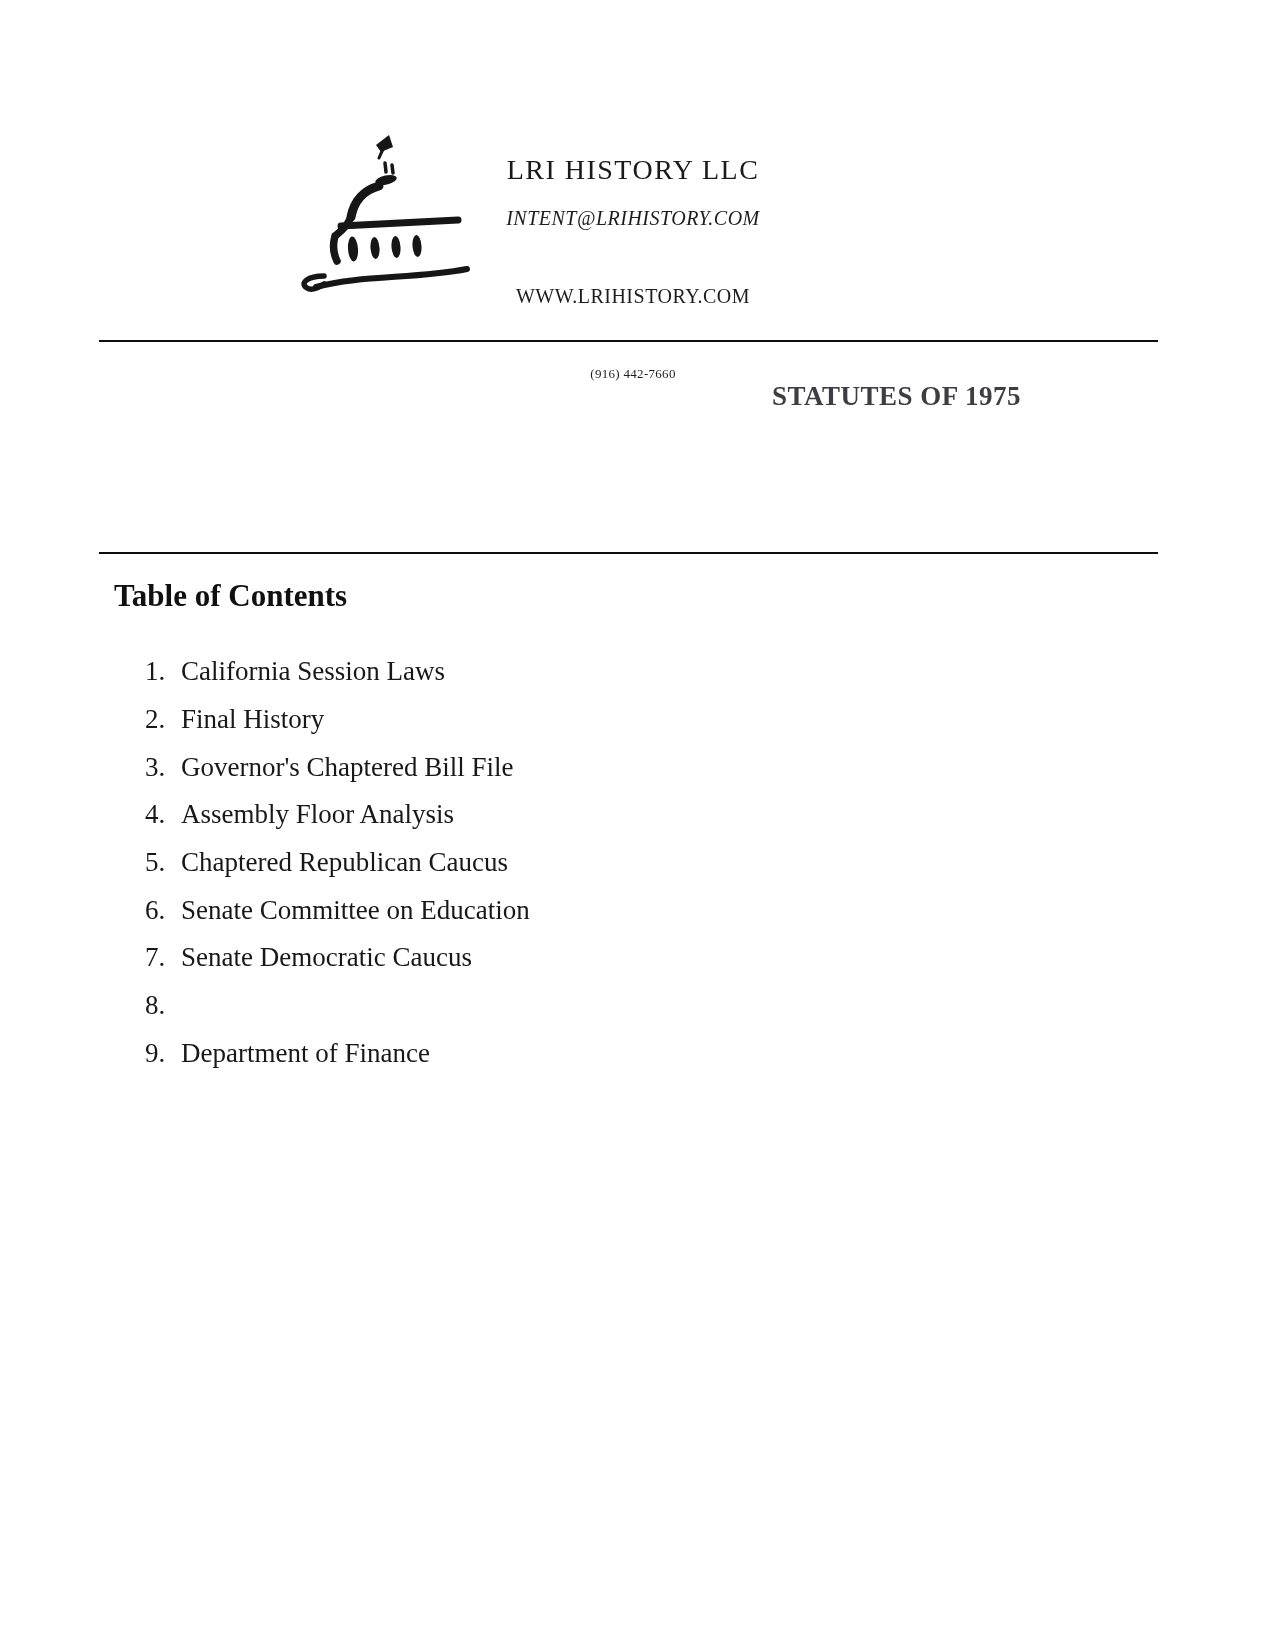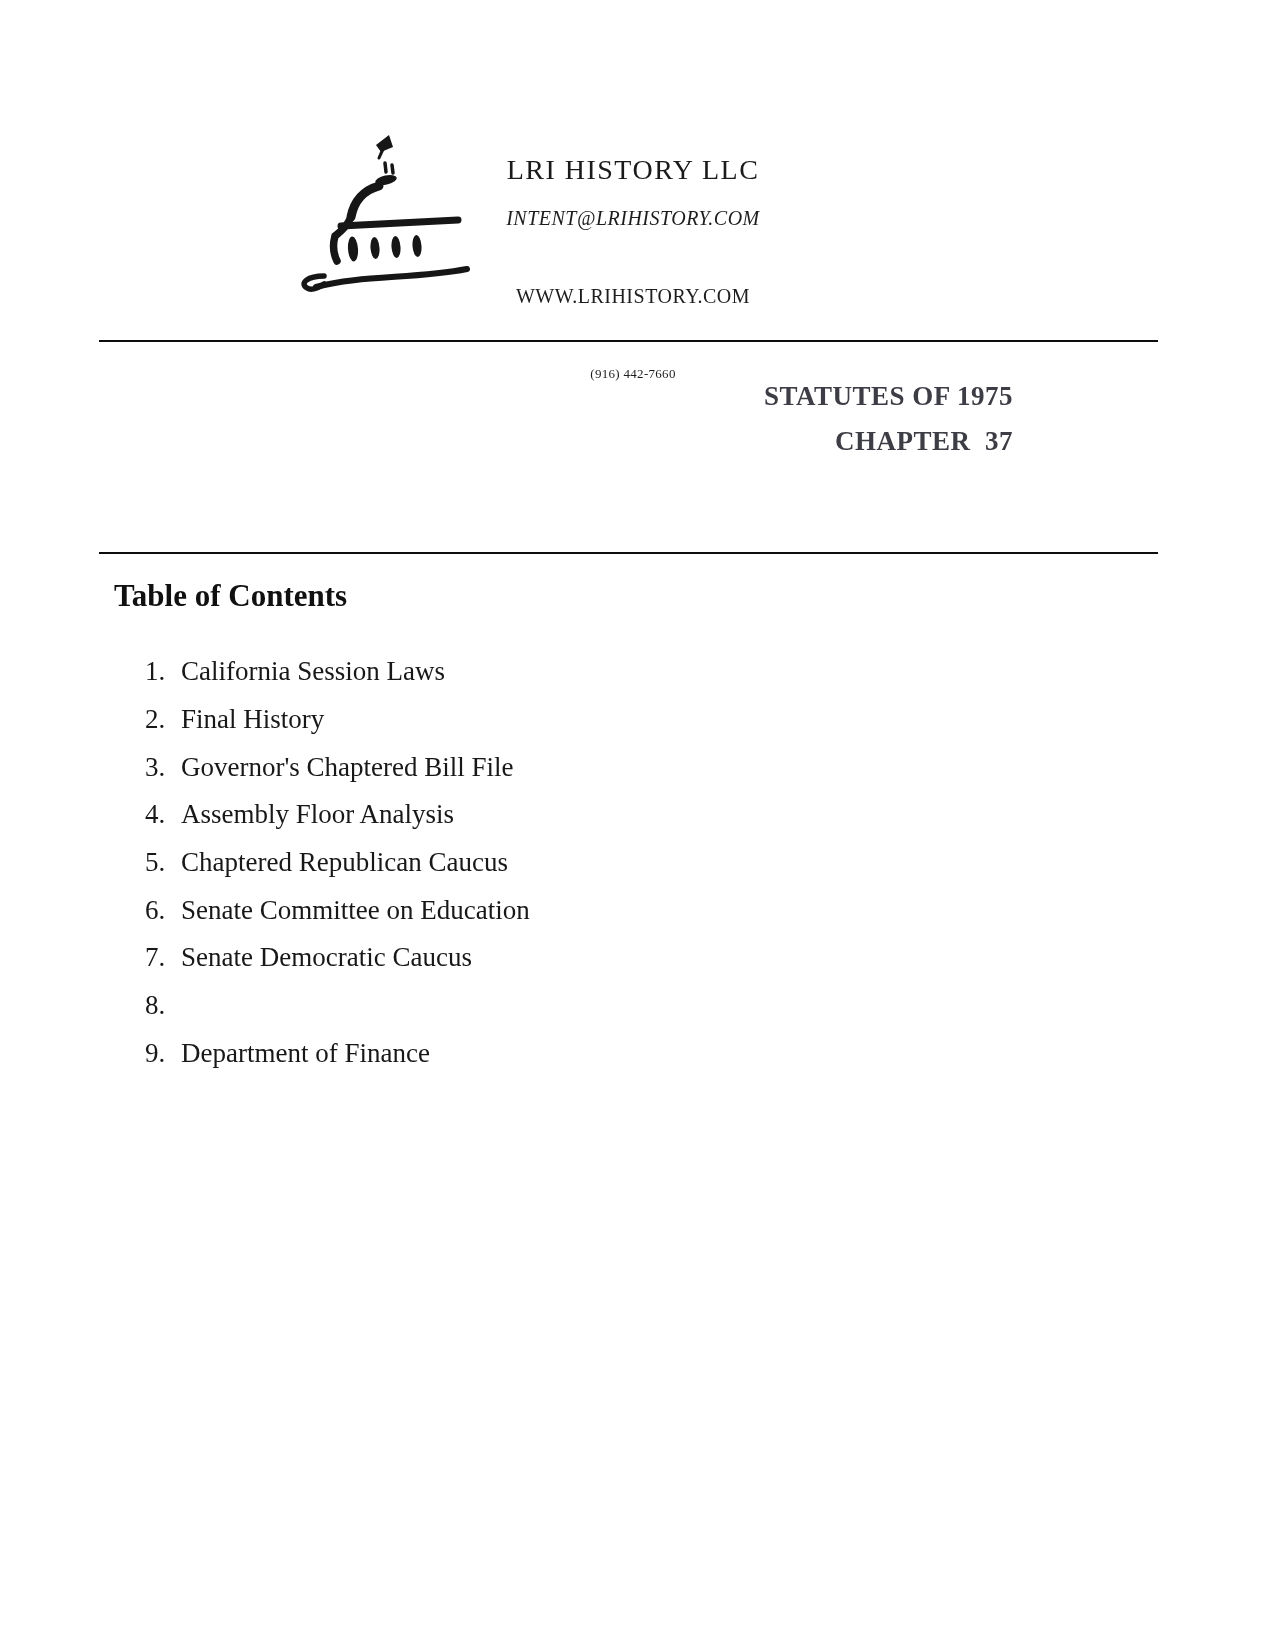--- a/index.html
+++ b/index.html
@@ -56,21 +56,21 @@
     height: 2px;
     background: #0d0d0d;
   }
   .rule-top { top: 340px; }
   .rule-bottom { top: 552px; }
 
   
   .title-block {
     position: absolute;
     top: 374px;
-    right: 290px;
+    right: 282px;
     text-align: right;
     font-weight: bold;
     font-size: 27px;
     line-height: 45px;
     letter-spacing: 0.5px;
   }
   .title-line { white-space: pre; }
 
   
   .toc-heading {
@@ -140,21 +140,20 @@
     <div class="company-name">LRI HISTORY LLC</div>
     <div class="contact-line email">INTENT@LRIHISTORY.COM</div>
     <div class="contact-line website">WWW.LRIHISTORY.COM</div>
     <div class="contact-line phone">(916) 442-7660</div>
   </div>
 
   <div class="rule rule-top"></div>
 
   <div class="title-block" id="title-block" style="color: rgb(61, 61, 69);">
     <div class="title-line">STATUTES OF 1975</div>
-    <div class="title-line">CHAPTER  37</div>
   </div>
 
   <div class="rule rule-bottom"></div>
 
   <h1 class="toc-heading">Table of Contents</h1>
 
   <ol class="toc-list">
     <li class="toc-item">
       <span class="num">1.</span>
       <span class="label">California Session Laws</span>

